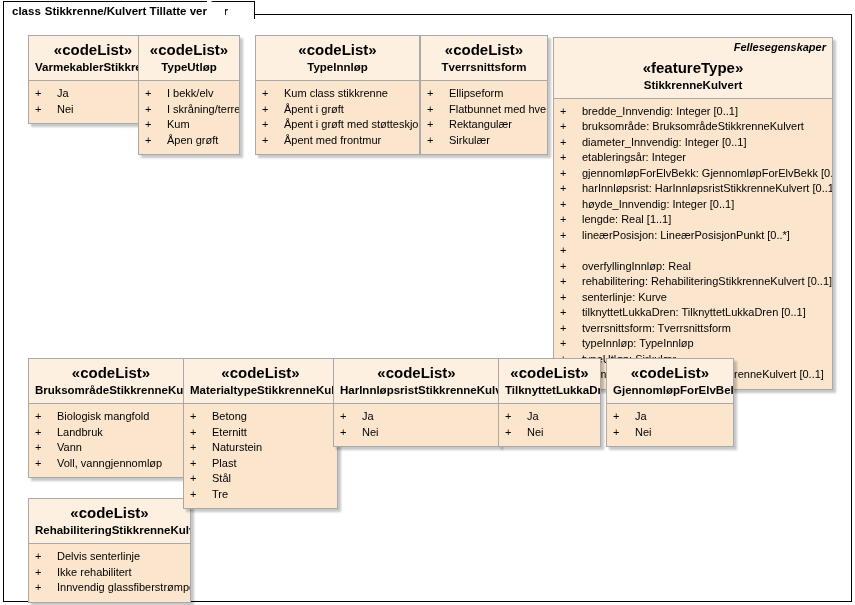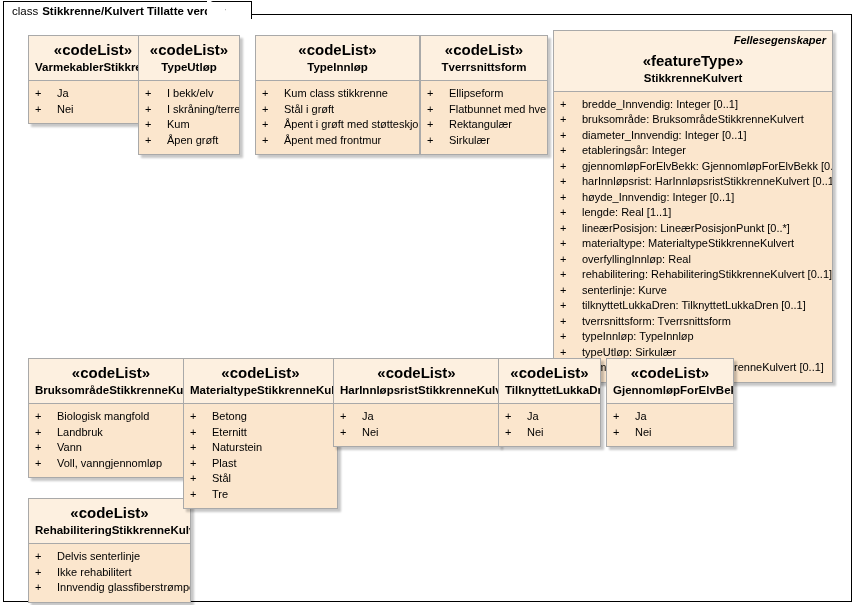--- a/index.html
+++ b/index.html
@@ -17,21 +17,21 @@
     border:1px solid #000;background:#fff;box-sizing:border-box;
   }
   .title-tab{
     position:absolute;left:3px;top:1px;height:18px;
     border:1px solid #000;border-bottom:none;background:#fff;
     box-sizing:border-box;z-index:5;
     padding:0 26px 0 8px;
     display:flex;align-items:center;
     font-size:11.5px;color:#000;white-space:nowrap;
   }
-  .title-tab .kw{font-weight:normal;margin-right:4px;}
+  .title-tab .kw{font-weight:bold;margin-right:4px;}
   .title-tab .tname{font-weight:bold;}
   .tab-slant{
     position:absolute;top:1px;height:18px;width:18px;z-index:6;
     overflow:hidden;
   }
   .tab-slant:before{
     content:"";position:absolute;left:-1px;top:-2px;
     width:26px;height:26px;background:#fff;
     border-left:1px solid #000;
     transform:rotate(24deg);transform-origin:0 0;
@@ -146,21 +146,21 @@
       <span class="stereo">«codeList»</span>
       <span class="cname">TypeInnløp</span>
     </div>
     <div class="body">
       <div class="attr">
         <span class="vis">+</span>
         <span class="atxt">Kum class stikkrenne</span>
       </div>
       <div class="attr">
         <span class="vis">+</span>
-        <span class="atxt">Stål i grøft</span>
+        <span class="atxt">Åpent i grøft</span>
       </div>
       <div class="attr">
         <span class="vis">+</span>
         <span class="atxt">Åpent i grøft med støtteskjold</span>
       </div>
       <div class="attr">
         <span class="vis">+</span>
         <span class="atxt">Åpent med frontmur</span>
       </div>
     </div>
@@ -184,21 +184,21 @@
         <span class="vis">+</span>
         <span class="atxt">Rektangulær</span>
       </div>
       <div class="attr">
         <span class="vis">+</span>
         <span class="atxt">Sirkulær</span>
       </div>
     </div>
   </div>
 
-  <div class="uml z1" style="left:553px;top:30px;width:280px;">
+  <div class="uml z1" style="left:553px;top:37px;width:280px;">
     <div class="hdr" style="padding-top:4px;">
       <span class="pkg">Fellesegenskaper</span>
       <span class="stereo">«featureType»</span>
       <span class="cname">StikkrenneKulvert</span>
     </div>
     <div class="body">
       <div class="attr">
         <span class="vis">+</span>
         <span class="atxt">bredde_Innvendig: Integer [0..1]</span>
       </div>
@@ -229,21 +229,20 @@
       <div class="attr">
         <span class="vis">+</span>
         <span class="atxt">lengde: Real [1..1]</span>
       </div>
       <div class="attr">
         <span class="vis">+</span>
         <span class="atxt">lineærPosisjon: LineærPosisjonPunkt [0..*]</span>
       </div>
       <div class="attr">
         <span class="vis">+</span>
-        <span class="atxt">materialtype: MaterialtypeStikkrenneKulvert</span>
       </div>
       <div class="attr">
         <span class="vis">+</span>
         <span class="atxt">overfyllingInnløp: Real</span>
       </div>
       <div class="attr">
         <span class="vis">+</span>
         <span class="atxt">rehabilitering: RehabiliteringStikkrenneKulvert [0..1]</span>
       </div>
       <div class="attr">

